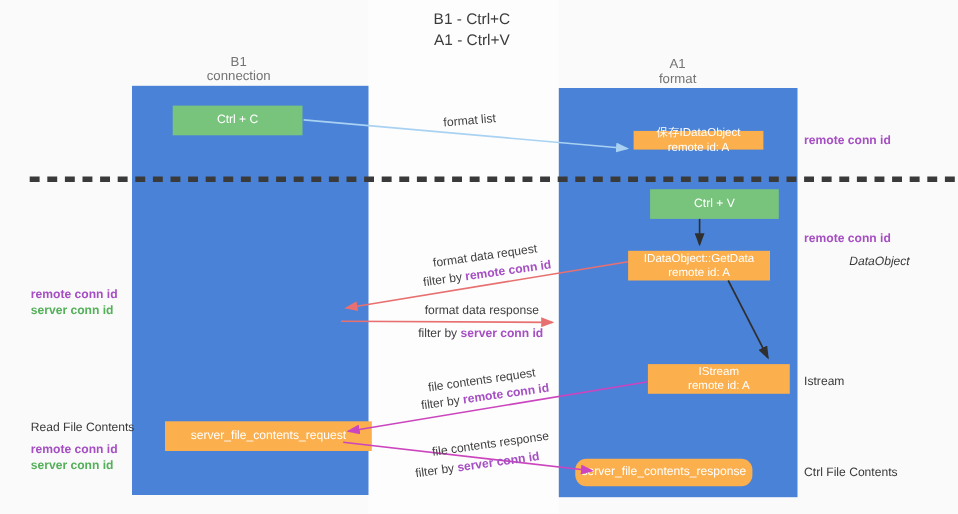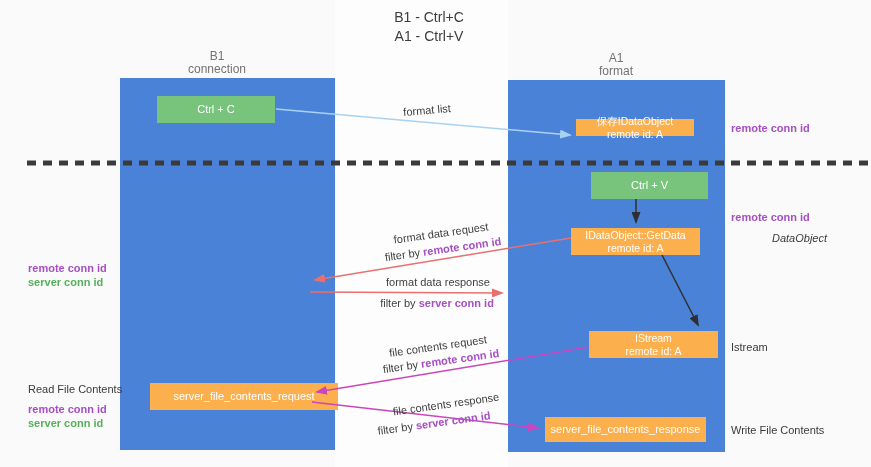--- a/index.html
+++ b/index.html
@@ -81,21 +81,21 @@
 
   <div class="abs node orange" style="left:589px;top:331px;width:129px;height:27px;">
     <div class="l2">IStream</div>
     <div class="l2">remote id: A</div>
   </div>
 
   <div class="abs node orange" style="left:150px;top:383px;width:188px;height:27px;">
     <div>server_file_contents_request</div>
   </div>
 
-  <div class="abs node orange" style="left:545px;top:417px;width:161px;height:25px;">
+  <div class="abs node orange" style="left:523px;top:417px;width:161px;height:25px;border-radius:10px;">
     <div>server_file_contents_response</div>
   </div>
 
   <svg class="overlay" width="871" height="467" viewBox="0 0 871 467">
     <defs>
       <marker id="m-blue" viewBox="0 0 12 9" markerWidth="12" markerHeight="9" refX="10" refY="4.5" orient="auto" markerUnits="userSpaceOnUse">
         <path d="M0,0 L12,4.5 L0,9 Z" fill="#A9D2F2"></path>
       </marker>
       <marker id="m-black" viewBox="0 0 12 9" markerWidth="12" markerHeight="9" refX="10" refY="4.5" orient="auto" markerUnits="userSpaceOnUse">
         <path d="M0,0 L12,4.5 L0,9 Z" fill="#2F2F2F"></path>
@@ -150,15 +150,15 @@
   <div class="abs side purple" style="left:28px;top:262px;">remote conn id</div>
   <div class="abs side greentxt" style="left:28px;top:276px;">server conn id</div>
   <div class="abs side dark" style="left:28px;top:383px;">Read File Contents</div>
   <div class="abs side purple" style="left:28px;top:403px;">remote conn id</div>
   <div class="abs side greentxt" style="left:28px;top:417px;">server conn id</div>
 
   <div class="abs side purple" style="left:731px;top:122px;">remote conn id</div>
   <div class="abs side purple" style="left:731px;top:211px;">remote conn id</div>
   <div class="abs side dark" style="left:772px;top:232px;font-style:italic;">DataObject</div>
   <div class="abs side dark" style="left:731px;top:341px;">Istream</div>
-  <div class="abs side dark" style="left:731px;top:424px;">Write File Contents</div>
+  <div class="abs side dark" style="left:731px;top:424px;">Ctrl File Contents</div>
 
 </div>
 
 </body></html>

